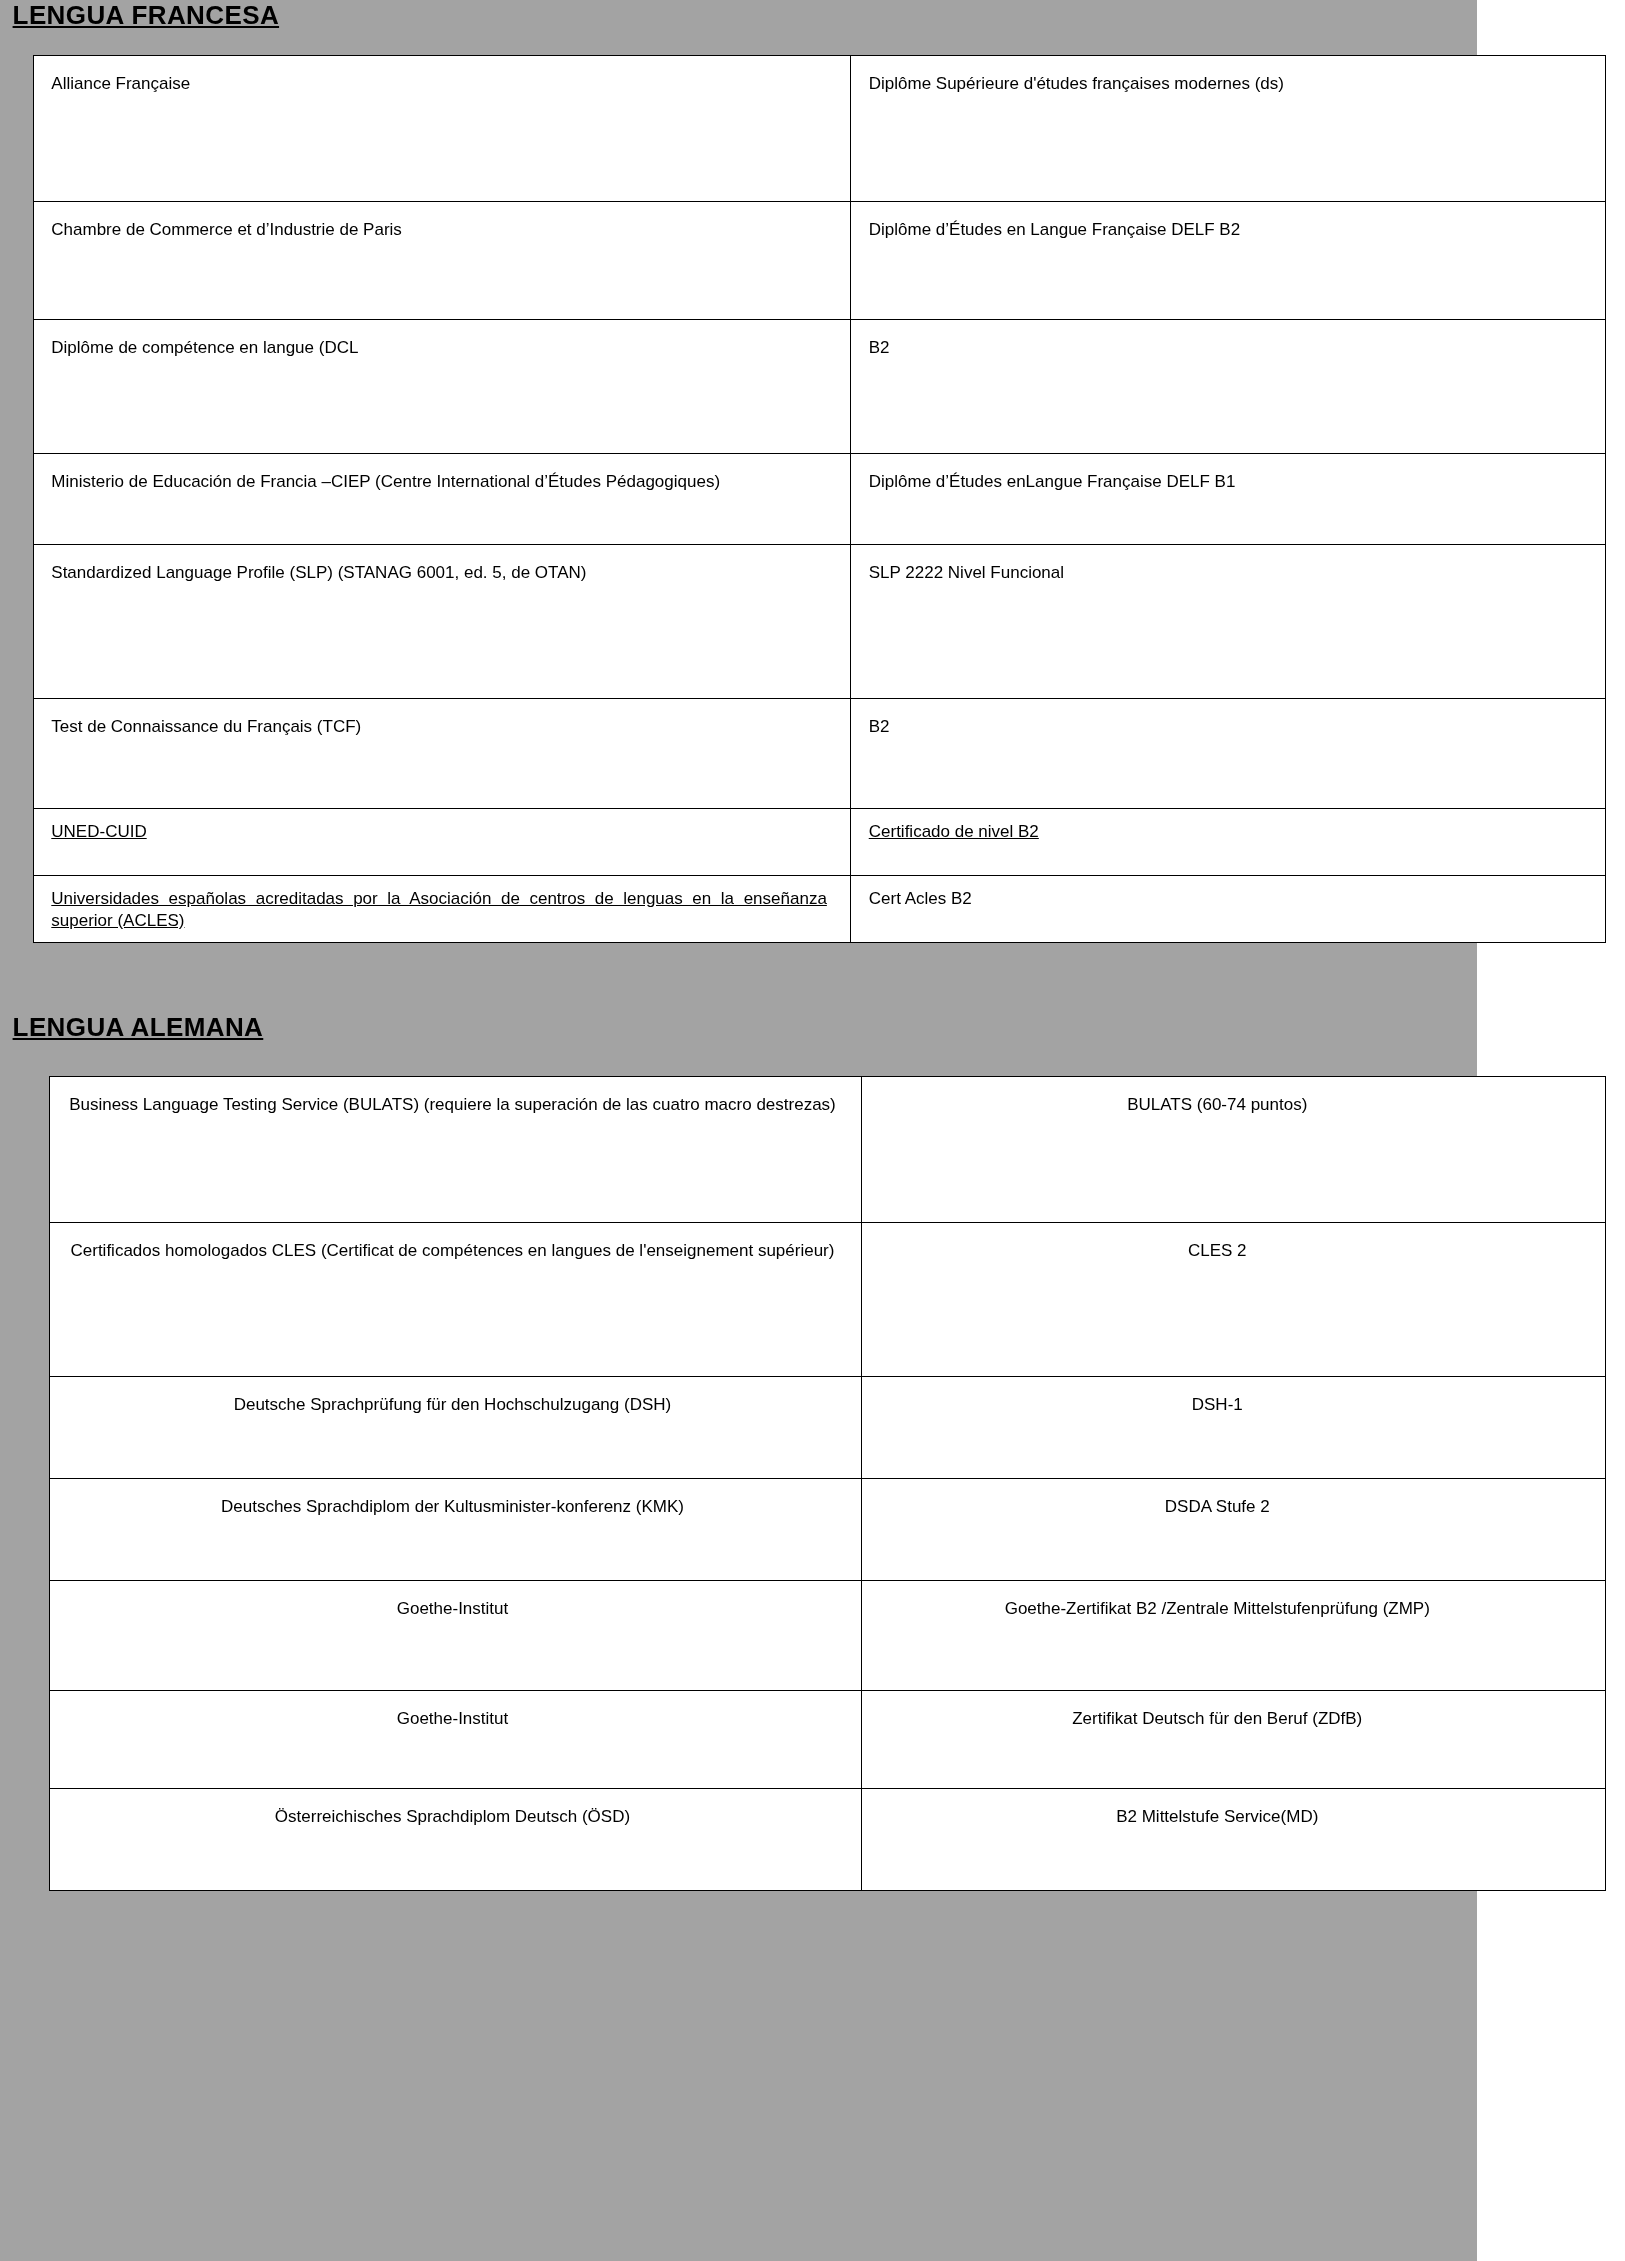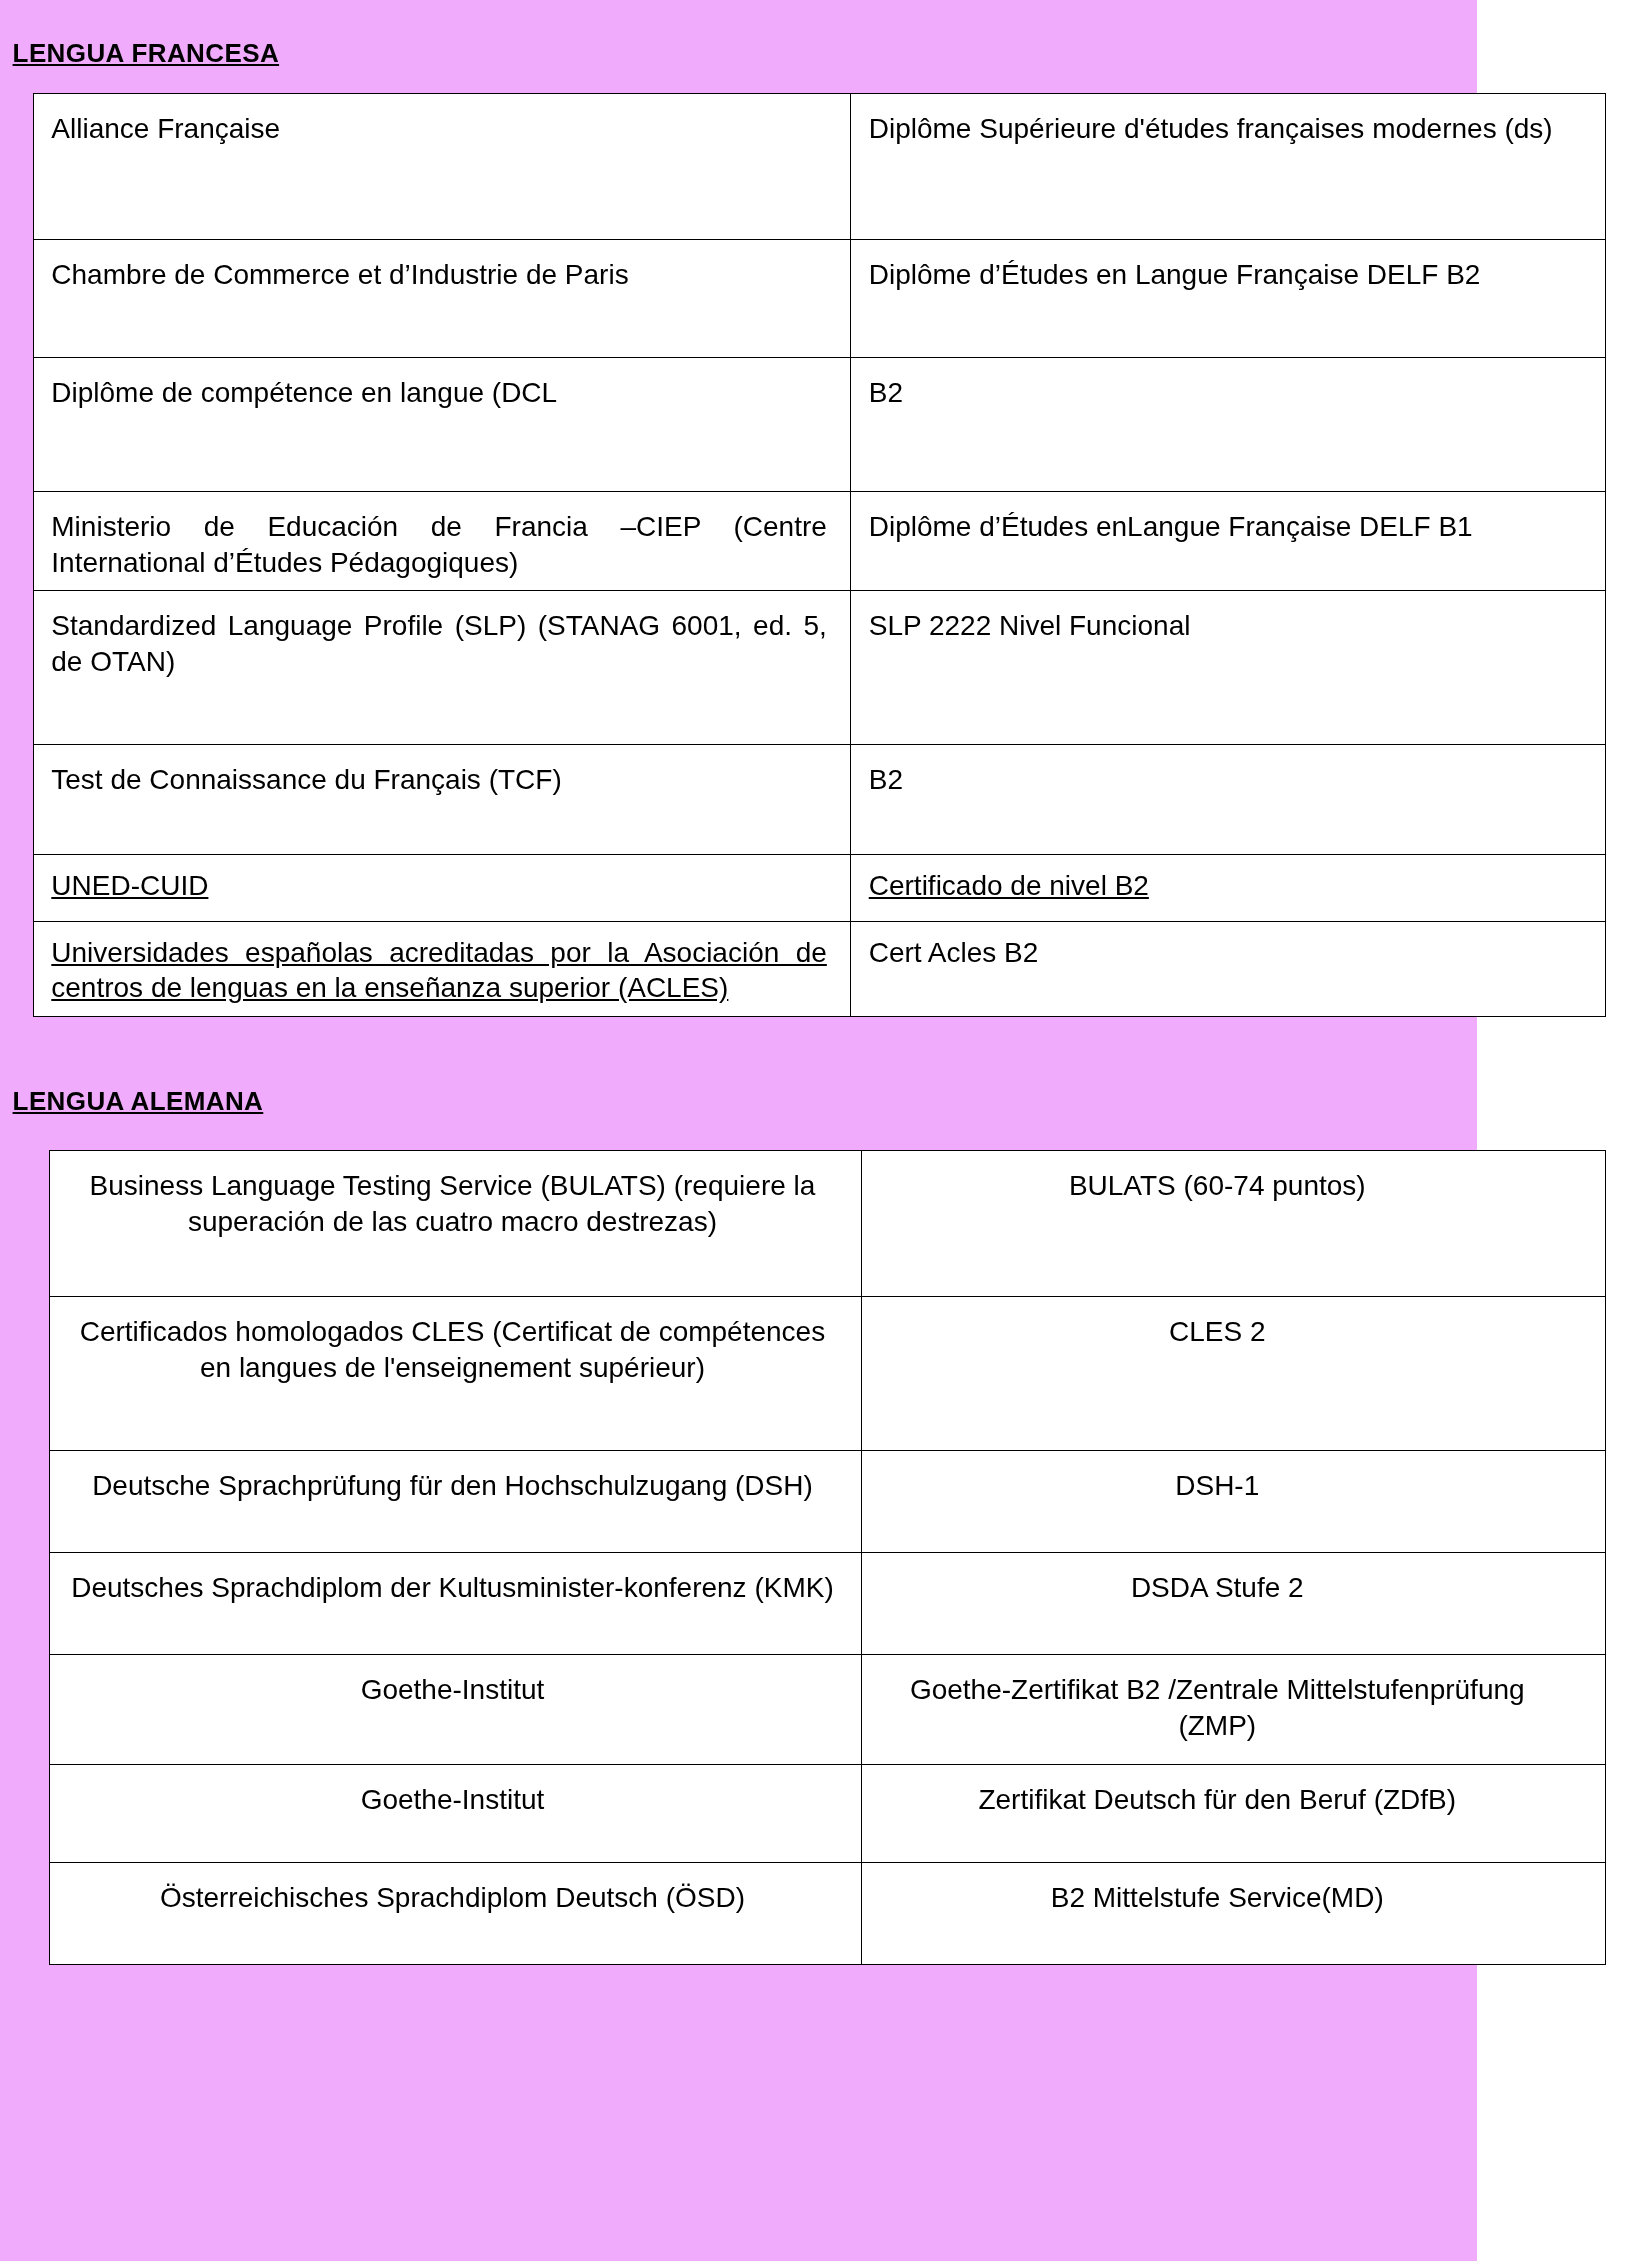--- a/index.html
+++ b/index.html
@@ -7,40 +7,39 @@
   body {
     width: 1625px;
     min-height: 2261px;
     background: #ffffff;
     color: #000000;
     font-family: "Liberation Sans", sans-serif;
   }
   .page {
     width: 1477px;
     min-height: 2261px;
-    padding-top: 38px;
-    background: #f0abfc;
+    background: #a3a3a3;
   }
   .section-heading {
     font-size: 26px;
     font-weight: bold;
     text-decoration: underline;
     margin: 0 0 0 12.6px;
     letter-spacing: 0.4px;
   }
   table.cert-table {
     border-collapse: collapse;
     table-layout: fixed;
     background: #ffffff;
   }
   table.cert-table td {
     border: 1.6px solid #000000;
     vertical-align: top;
     padding: 17.3px 23.6px 9.4px 17.3px;
-    font-size: 28px;
+    font-size: 17px;
     line-height: 1.28;
     word-wrap: break-word;
   }
   
   #table-francesa {
     width: 1573px;
     margin: 23.6px 0 0 33px;
   }
   #table-francesa col.c-left  { width: 52%; }
   #table-francesa col.c-right { width: 48%; }

